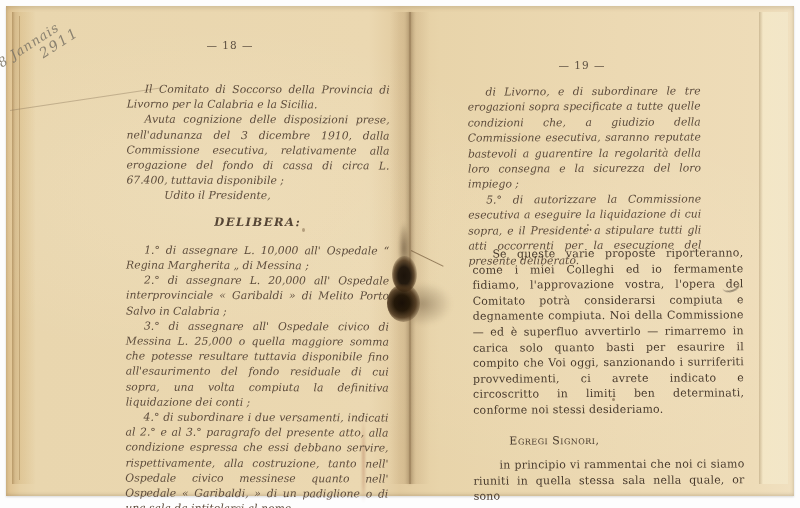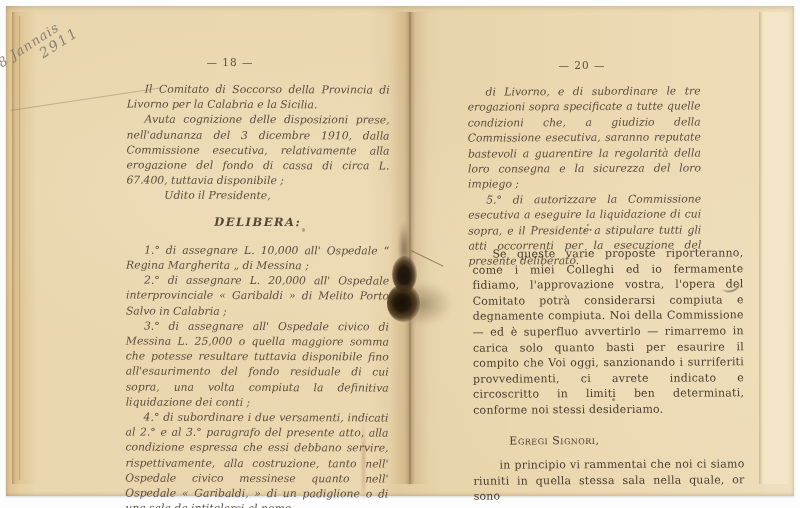--- a/index.html
+++ b/index.html
@@ -81,21 +81,21 @@
   
   .note{
     position:absolute;left:-2px;top:56px;width:170px;
     transform:rotate(-33deg);transform-origin:18px 56px;
     color:rgba(128,120,104,.9);
     font-style:italic;font-size:13px;line-height:14px;letter-spacing:1px;
   }
   .note .l2{margin-left:70px;font-size:14px;letter-spacing:2px;}
   
   .pagenum{
-    position:absolute;top:56px;width:100px;text-align:center;
+    position:absolute;top:39px;width:100px;text-align:center;
     font-size:10.5px;letter-spacing:1px;color:#5d5042;
   }
   .pagenum.left{left:180px;}
   .pagenum.right{left:532px;top:59px;}
   .col{position:absolute;text-align:justify;}
   .col p{margin:0;padding:0;}
   .col-left{
     left:126px;top:82px;width:263px;
     font-style:italic;font-size:10.8px;line-height:15.2px;color:#5d4c3c;
     transform:rotate(.2deg);
@@ -151,21 +151,21 @@
   <div class="ink-mark"></div>
   <div class="speck1"></div>
   <div class="speck2"></div>
 
   <div class="note">
     <div class="l1">aff. 8 Jannais</div>
     <div class="l2">2911</div>
   </div>
 
   <div class="pagenum left">— 18 —</div>
-  <div class="pagenum right">— 20 —</div>
+  <div class="pagenum right">— 19 —</div>
 
   <div class="col col-left">
     <p>Il Comitato di Soccorso della Provincia di Livorno per la Calabria e la Sicilia.</p>
     <p>Avuta cognizione delle disposizioni prese, nell'adunanza del 3 dicembre 1910, dalla Commissione esecutiva, relativamente alla erogazione del fondo di cassa di circa L. 67.400, tuttavia disponibile ;</p>
     <p class="p-udito">Udito il Presidente,</p>
     <p class="h-delibera">DELIBERA:</p>
     <p>1.° di assegnare L. 10,000 all' Ospedale “ Regina Margherita „ di Messina ;</p>
     <p>2.° di assegnare L. 20,000 all' Ospedale interprovinciale « Garibaldi » di Melito Porto Salvo in Calabria ;</p>
     <p>3.° di assegnare all' Ospedale civico di Messina L. 25,000 o quella maggiore somma che potesse resultare tuttavia disponibile fino all'esaurimento del fondo residuale di cui sopra, una volta compiuta la definitiva liquidazione dei conti ;</p>
     <p>4.° di subordinare i due versamenti, indicati al 2.° e al 3.° paragrafo del presente atto, alla condizione espressa che essi debbano servire, rispettivamente, alla costruzione, tanto nell' Ospedale civico messinese quanto nell' Ospedale « Garibaldi, » di un padiglione o di una sala da intitolarsi al nome</p>

